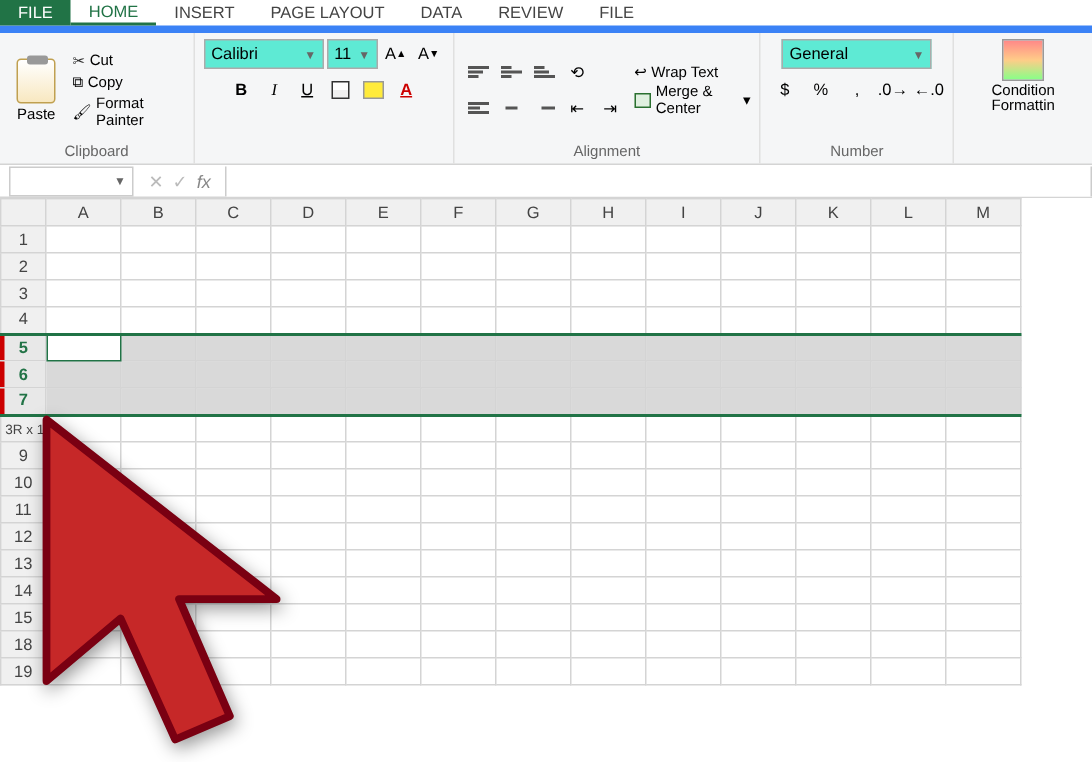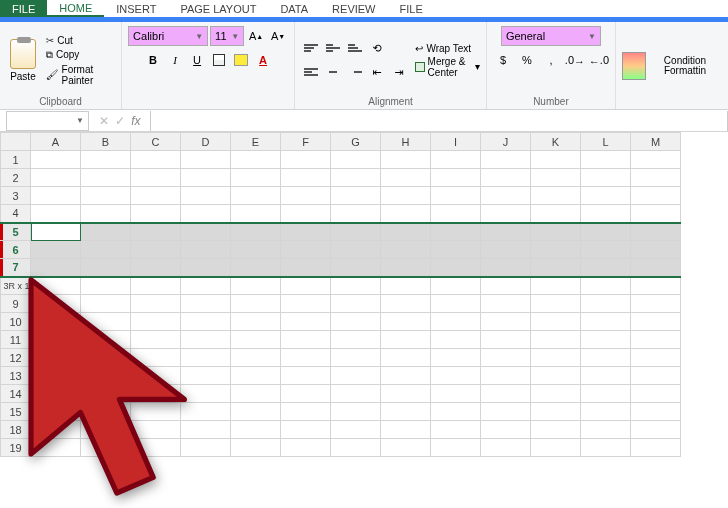--- a/index.html
+++ b/index.html
@@ -22,21 +22,21 @@
 .paste-icon { width:26px; height:30px; border:1px solid #c0a050; background:linear-gradient(#fff,#f8e8c0); border-radius:3px; position:relative;}
 .paste-icon::before{content:"";position:absolute;top:-3px;left:6px;width:14px;height:6px;background:#999;border-radius:2px;}
 .paste-label{font-size:10px;margin-top:2px;}
 .clip-items{display:flex;flex-direction:column;gap:3px;font-size:10px;}
 .clip-items div{display:flex;align-items:center;gap:3px;cursor:pointer;}
 .scissor{color:#333;}
 
 
 .font-group{display:flex;flex-direction:column;gap:4px;}
 .font-row{display:flex;gap:2px;align-items:center;}
-.combo{border:1px solid #ababab;background:#f0abfc;height:20px;display:flex;align-items:center;padding:0 4px;font-size:11px;cursor:pointer;}
+.combo{border:1px solid #ababab;background:#5eead4;height:20px;display:flex;align-items:center;padding:0 4px;font-size:11px;cursor:pointer;}
 .combo .dd{margin-left:auto;font-size:8px;color:#666;}
 .font-name{width:80px;}
 .font-size{width:34px;}
 .btn{width:20px;height:20px;display:flex;align-items:center;justify-content:center;cursor:pointer;border:1px solid transparent;}
 .bold{font-weight:bold;}
 .italic{font-style:italic;font-family:serif;}
 .underline{text-decoration:underline;}
 .border-ic{width:12px;height:12px;border:1px solid #333;background:linear-gradient(#fff 50%,#f0f0f0 50%);}
 .fill-ic{width:14px;height:12px;background:#ffeb3b;border:1px solid #999;}
 .fontcolor{color:#c00;text-decoration:underline;text-decoration-color:#c00;font-weight:bold;}
@@ -49,21 +49,21 @@
 .wrap-merge{display:flex;flex-direction:column;gap:2px;font-size:10px;}
 .wrap-merge div{display:flex;align-items:center;gap:3px;cursor:pointer;}
 .merge-ic{width:14px;height:10px;border:1px solid #2a7030;background:#e0f0e0;}
 
 
 .num-group{display:flex;flex-direction:column;gap:4px;}
 .num-combo{width:100px;}
 .num-row{display:flex;gap:4px;}
 
 
-.styles-group{display:flex;flex-direction:row;align-items:center;gap:2px;}
+.styles-group{display:flex;flex-direction:column;align-items:center;gap:2px;}
 .cond-ic{width:28px;height:28px;background:linear-gradient(#f88,#fc8,#8f8);border:1px solid #999;}
 
 
 .fbar{display:flex;height:22px;border-bottom:1px solid #d4d4d4;align-items:center;background:#fff;}
 .namebox{width:83px;border:1px solid #ccc;height:20px;margin:1px 0 1px 6px;display:flex;align-items:center;padding:0 4px;font-size:11px;}
 .namebox .dd{margin-left:auto;font-size:8px;color:#666;}
 .fx-btns{display:flex;gap:6px;padding:0 10px;color:#bbb;font-size:12px;align-items:center;}
 .fx-btns .fx{font-style:italic;color:#888;}
 .formula-input{flex:1;border:1px solid #ccc;border-top:none;border-bottom:none;height:20px;padding:0 6px;font-size:11px;outline:none;}
 

